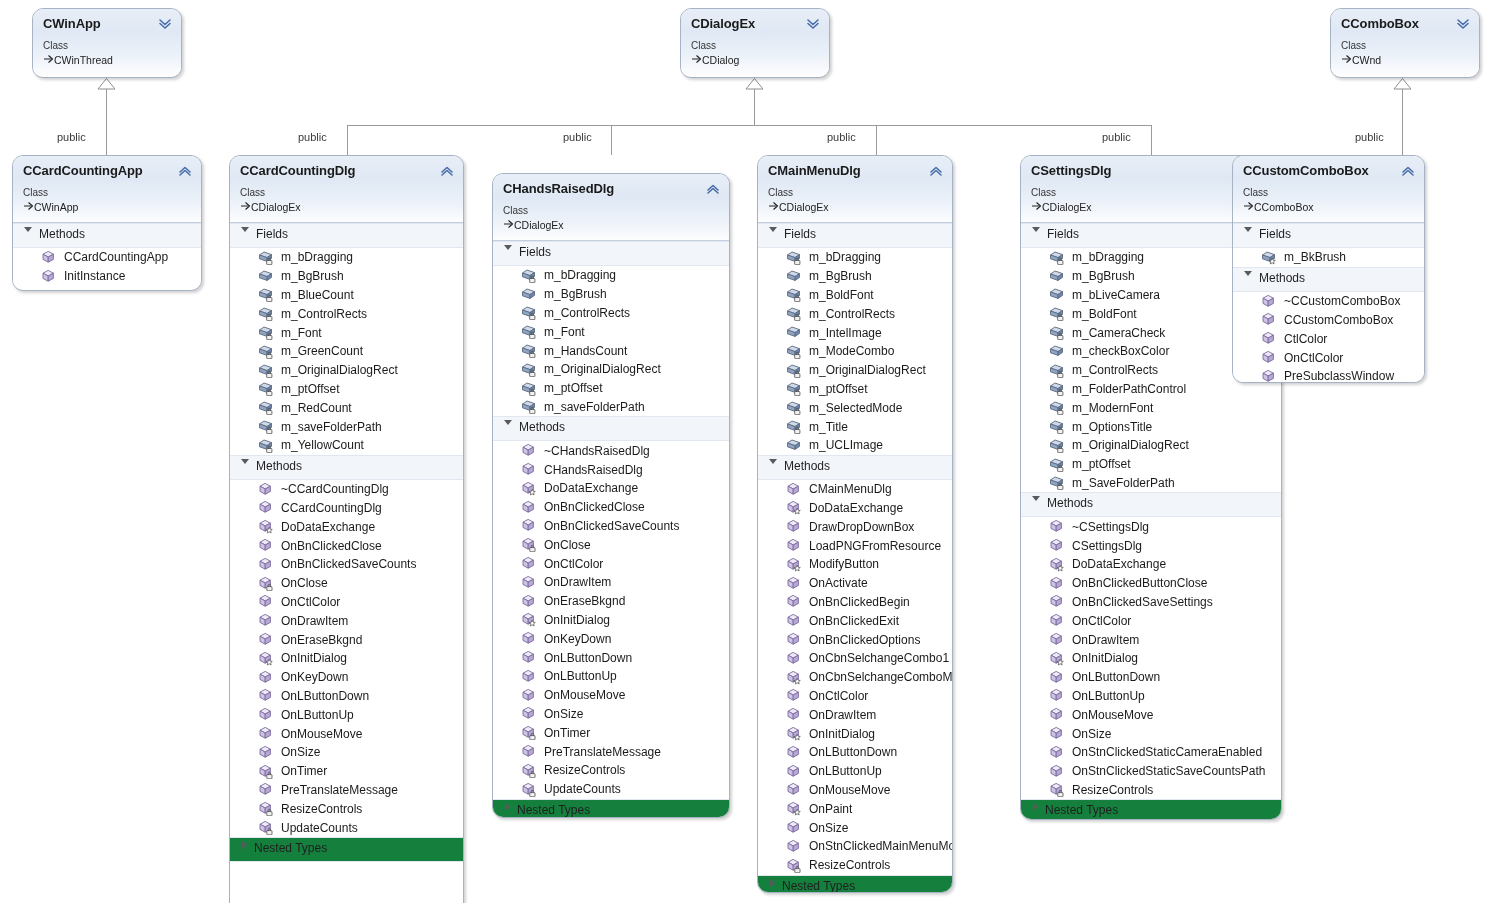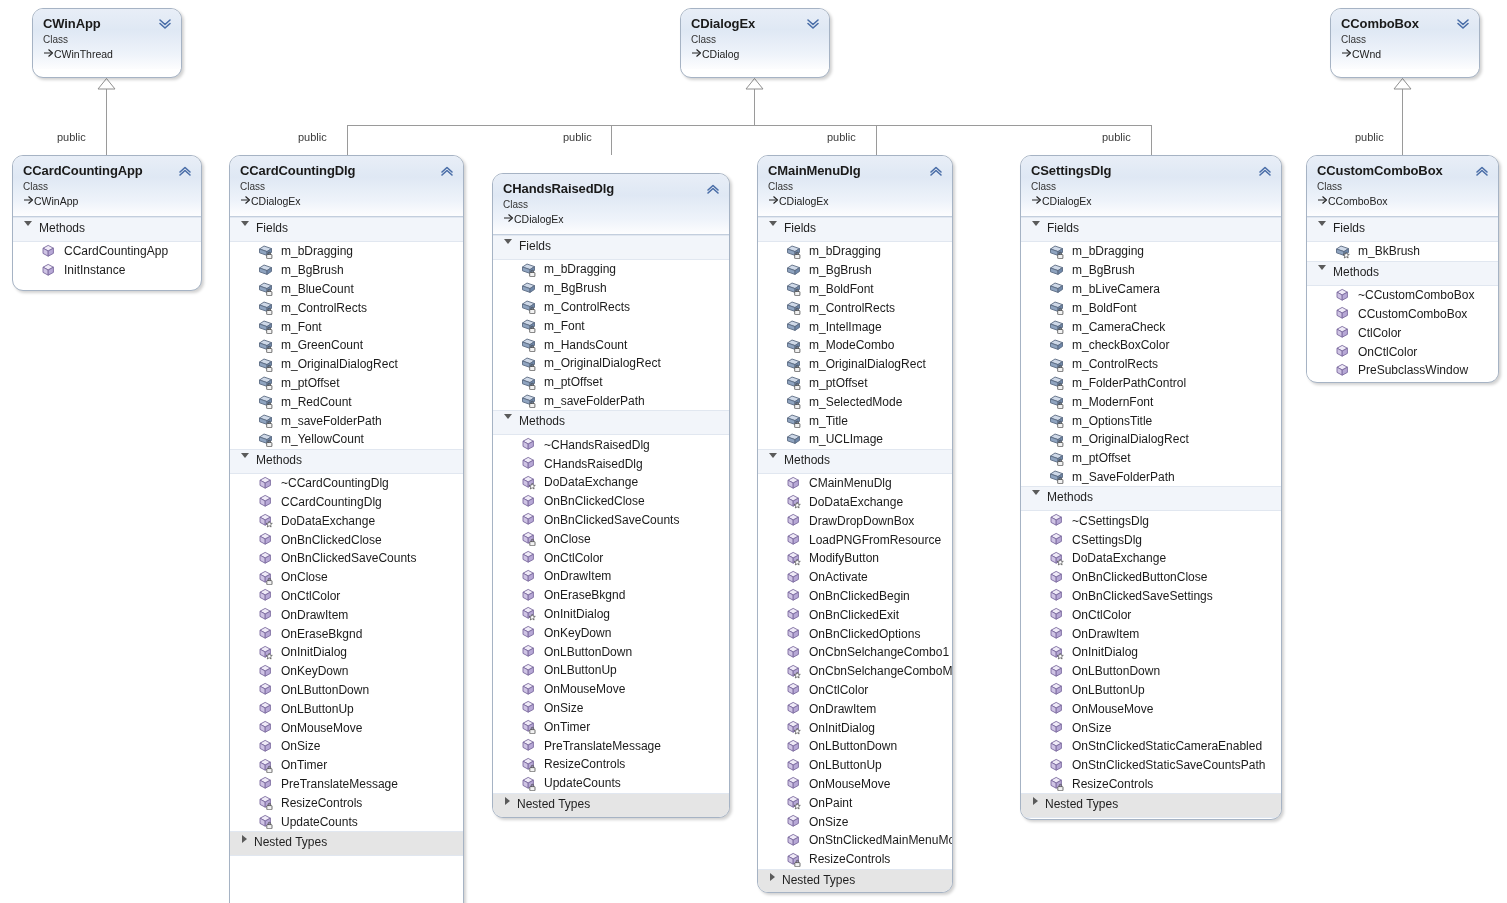--- a/index.html
+++ b/index.html
@@ -54,21 +54,21 @@
     font-size: 13px;
     font-weight: bold;
     color: #1a1a1a;
     line-height: 15px;
     letter-spacing: -0.1px;
   }
   .cls-kind {
     font-size: 10px;
     color: #333;
     line-height: 13px;
-    margin-top: 2px;
+    margin-top: 8px;
   }
   .cls-base {
     font-size: 10.5px;
     color: #222;
     line-height: 14px;
     margin-top: 1px;
     display: flex;
     align-items: center;
     gap: 0;
   }
@@ -86,21 +86,21 @@
     gap: 7px;
     padding: 3px 0 3px 11px;
     background: #f2f5fa;
     border-top: 1px solid #e1e7f0;
     border-bottom: 1px solid #e1e7f0;
     font-size: 12px;
     color: #1f1f1f;
     height: 17px;
   }
   .sect-nested {
-    background: #e5e5e5;
+    background: #15803d;
     padding-left: 12px;
   }
   .tri-open {
     width: 0; height: 0;
     border-left: 4.5px solid transparent;
     border-right: 4.5px solid transparent;
     border-top: 5px solid #5a5a5a;
   }
   .tri-closed {
     width: 0; height: 0;
@@ -2017,21 +2017,21 @@
               </svg>
             </span>
             <span class="mem-label">ResizeControls</span>
           </div>
         </div>
         <div class="sect sect-nested">
           <span class="tri-closed"></span>
           <span>Nested Types</span>
         </div>
       </div>
-      <div class="cls" style="left: 1306px; top: 155px; width: 193px; height: 228px;">
+      <div class="cls" style="left: 1232px; top: 155px; width: 193px; height: 228px;">
         <div class="cls-hdr">
           <div class="cls-name">CCustomComboBox</div>
           <div class="cls-kind">Class</div>
           <div class="cls-base">
             <span><svg width="11" height="10" viewBox="0 0 11 10">
                 <path d="M1 5 H8.5" stroke="#222" stroke-width="1.1"></path>
                 <path d="M5.5 1.5 L9.5 5 L5.5 8.5" fill="none" stroke="#222" stroke-width="1.1" stroke-linejoin="round"></path>
               </svg></span>
             <span>CComboBox</span>
           </div>

